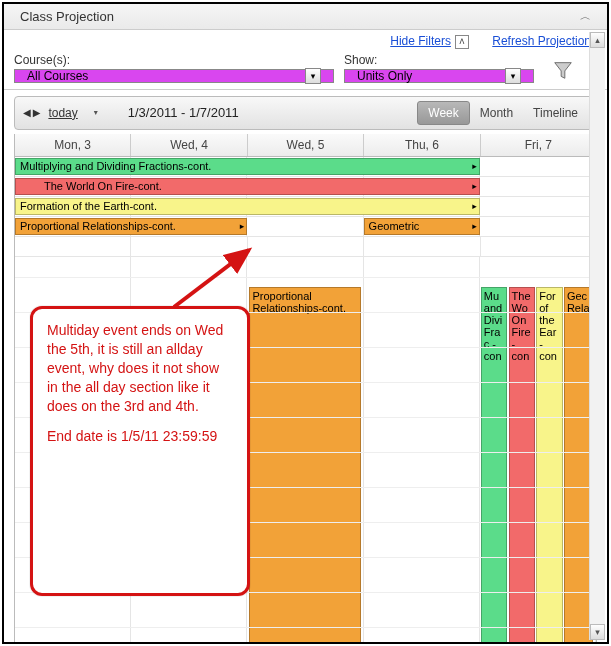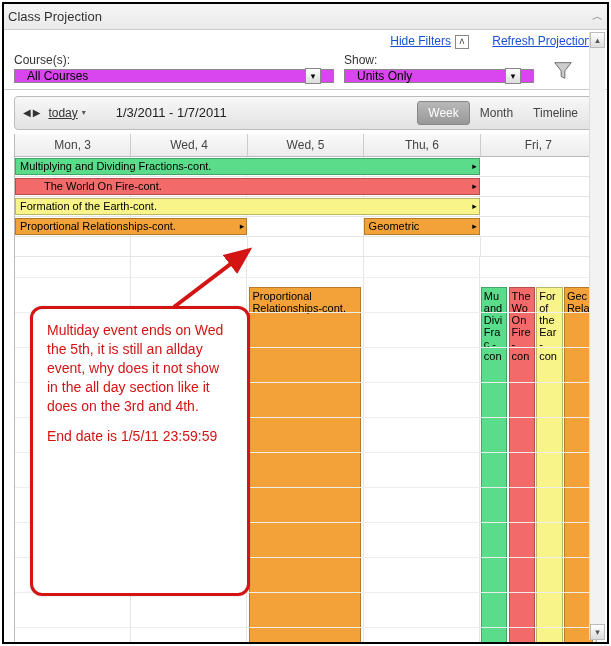--- a/index.html
+++ b/index.html
@@ -1,35 +1,35 @@
 <!DOCTYPE html>
 <html><head>
 <meta charset="utf-8">
 <style>
   * { box-sizing: border-box; margin: 0; padding: 0; font-family: "Segoe UI", Tahoma, sans-serif; }
   body { background: #fff; width: 611px; height: 646px; overflow: hidden; position: relative; }
   .panel { border: 2px solid #000; width: 607px; height: 642px; margin: 2px; position: relative; overflow: hidden; background:#fff;}
-  .titlebar { background: linear-gradient(#f5f5f5,#eaeaea); border-bottom:1px solid #ccc; padding:5px 4px; font-size:13px; color:#333; display:flex; align-items:center; justify-content:space-between;}
+  .titlebar { background: linear-gradient(#f5f5f5,#eaeaea); border-bottom:1px solid #ccc; padding:5px 16px; font-size:13px; color:#333; display:flex; align-items:center; justify-content:space-between;}
   .titlebar .chev { font-size:11px; color:#666; }
   .filterbar { padding:4px 10px 6px; border-bottom:1px solid #ccc;}
   .filterlinks { text-align:right; font-size:12px; margin-bottom:4px;}
   .filterlinks a { color:#1a4fd6; text-decoration:underline; margin-left:20px; cursor:pointer;}
   .filterlinks .toggle { display:inline-block; width:14px; height:14px; border:1px solid #888; font-size:10px; text-align:center; line-height:12px; color:#444; vertical-align:middle; margin-left:4px;}
   .filterrow { display:flex; align-items:flex-end; gap:10px;}
   .filtercol label { font-size:12px; color:#333; display:block; margin-bottom:2px;}
   .filtercol.course { flex:0 0 320px;}
   .filtercol.show { flex:0 0 190px;}
   .selectbox { border:1px solid #888; height:14px; font-size:12px; padding:2px 12px; display:flex; justify-content:space-between; align-items:center; background:#d946ef; width:100%;}
   .selectbox .dd { width:16px; height:16px; border:1px solid #888; background:linear-gradient(#fefefe,#ddd); font-size:9px; text-align:center; line-height:14px;}
   .funnel { width:26px; height:26px; margin-left:6px; display:flex; align-items:center; justify-content:center;}
   .funnel svg { width:22px; height:22px;}
   .toolbar { background:linear-gradient(#f8f8f8,#e2e2e2); border:1px solid #bbb; border-radius:4px; margin:6px 10px 4px; height:34px; display:flex; align-items:center; padding:0 8px; font-size:13px; color:#333;}
   .navbtns { display:flex; gap:2px; margin-right:8px;}
   .navbtns span { font-size:10px; color:#333; cursor:pointer;}
-  .today { text-decoration:underline; color:#333; margin-right:4px; cursor:pointer; font-size:12px;}
+  .today { text-decoration:underline; color:#333; margin-right:16px; cursor:pointer; font-size:12px;}
   .today-dd { font-size:8px; color:#555; margin-right:30px;}
   .daterange { flex:1; color:#222;}
   .viewbtn { padding:4px 10px; font-size:12px; color:#444; cursor:pointer; border-radius:3px;}
   .viewbtn.active { background:linear-gradient(#b8b8b8,#989898); color:#fff; border:1px solid #888;}
   .dayheader { display:flex; border:1px solid #bbb; border-top:none; margin:0 10px; background:linear-gradient(#fafafa,#ececec);}
   .daycol { flex:1; text-align:center; font-size:12px; color:#444; padding:4px 0; border-right:1px solid #ccc;}
   .daycol:last-child { border-right:none;}
   .allday { margin:0 10px; border-left:1px solid #bbb; border-right:1px solid #bbb;}
   .eventrow { display:flex; height:20px; border-bottom:1px solid #e5e5e5; position:relative;}
   .eventrow .slot { flex:1; border-right:1px solid #e5e5e5;}

